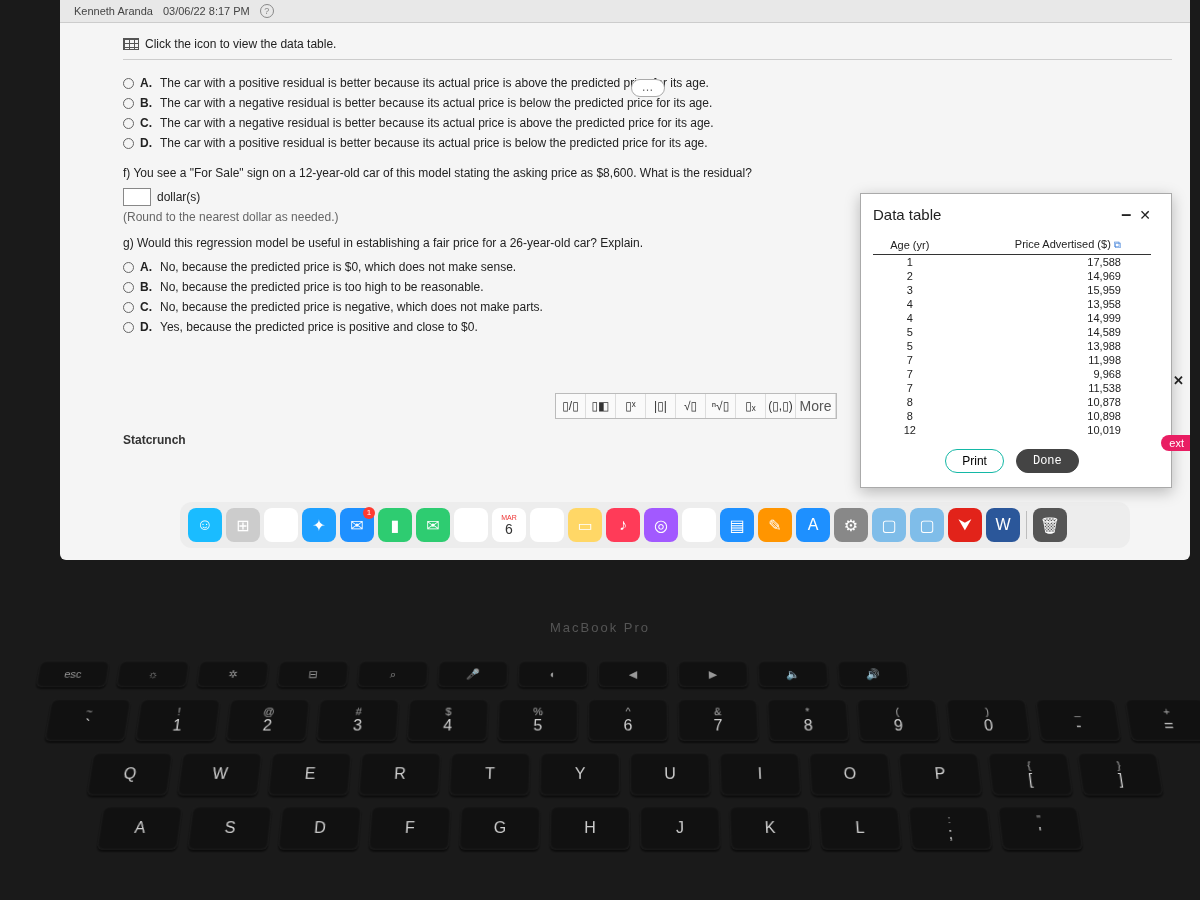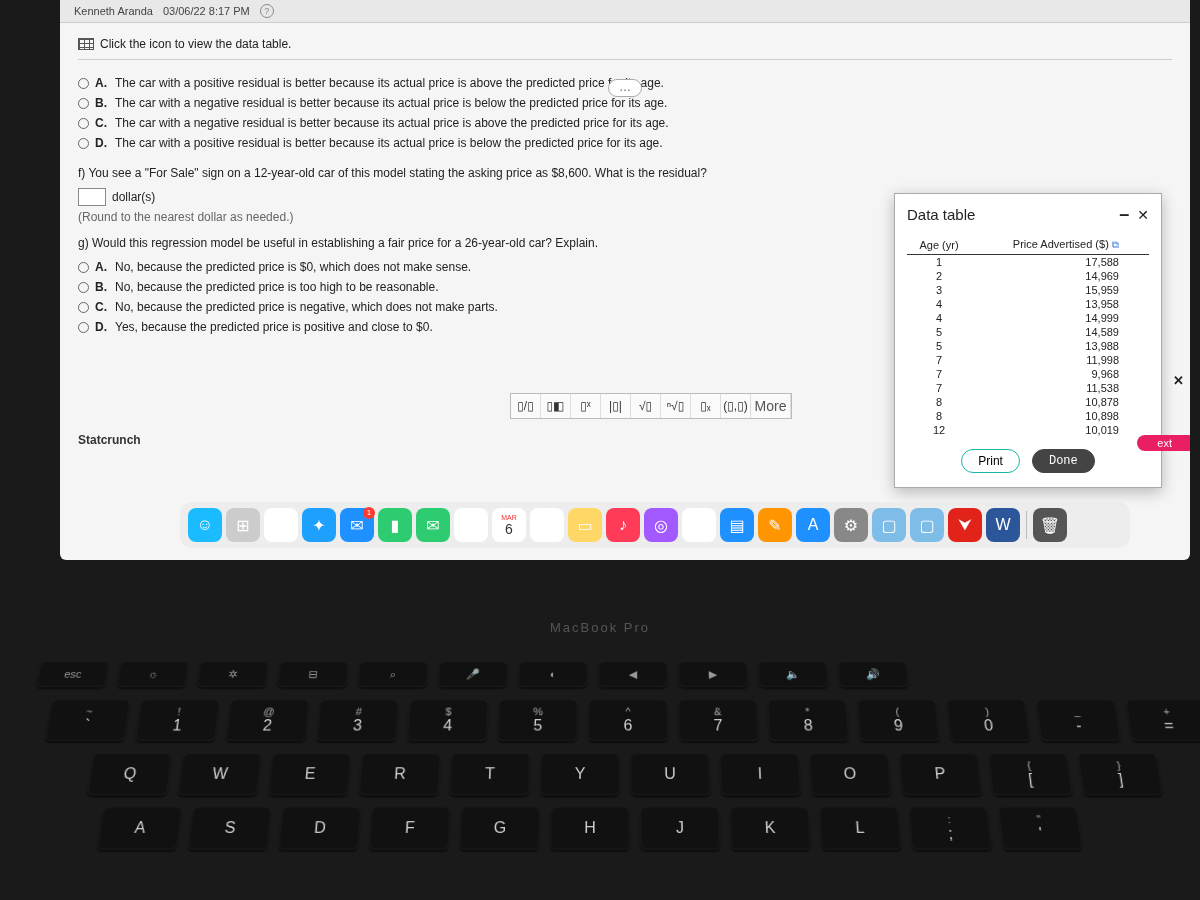--- a/index.html
+++ b/index.html
@@ -34,20 +34,21 @@
   .topbar .left { flex: 1; }
   .topbar .right { display: flex; gap: 10px; align-items: center; }
   .help-icon {
     width: 14px; height: 14px; border: 1px solid #888; border-radius: 50%;
     display: inline-flex; align-items: center; justify-content: center;
     font-size: 9px; color: #888;
   }
   .content {
     padding: 10px 18px;
     position: relative;
+    margin-left: 45px;
   }
   .data-table-link {
     display: flex; align-items: center; gap: 6px;
     padding: 4px 0 8px 0;
     border-bottom: 1px solid #ccc;
     margin-bottom: 14px;
   }
   .icon-table {
     width: 16px; height: 12px;
     border: 1px solid #555;
@@ -103,26 +104,26 @@
   .statcrunch-link {
     position: absolute;
     left: 18px; top: 410px;
     font-weight: bold;
     color: #333;
   }
 
   
   .popup {
     position: absolute;
-    right: 28px; top: 170px;
-    width: 268px;
+    right: 18px; top: 170px;
+    width: 312px;
     background: #fff;
     border: 1px solid #aaa;
     box-shadow: 0 4px 14px rgba(0,0,0,0.25);
-    padding: 10px 12px 14px 12px;
+    padding: 10px 20px 14px 12px;
   }
   .popup-header {
     display: flex; justify-content: space-between; align-items: center;
     margin-bottom: 10px;
   }
   .popup-title { font-size: 15px; }
   .popup-close { display: flex; gap: 8px; align-items: center; }
   .min-btn { font-weight: bold; font-size: 18px; }
   .x-btn { font-size: 14px; }
   .dtable {
@@ -160,21 +161,21 @@
     position: absolute;
     right: 6px; top: 350px;
     font-weight: bold; font-size: 13px;
   }
   .ext-badge {
     position: absolute;
     right: -2px; top: 412px;
     background: #e91e63;
     color: #fff;
     font-size: 11px;
-    padding: 2px 20px;
+    padding: 2px 8px;
     border-radius: 10px 0 0 10px;
   }
 
   
   .dock {
     position: absolute;
     left: 120px; right: 60px; top: 502px;
     height: 46px;
     display: flex;
     gap: 4px;

